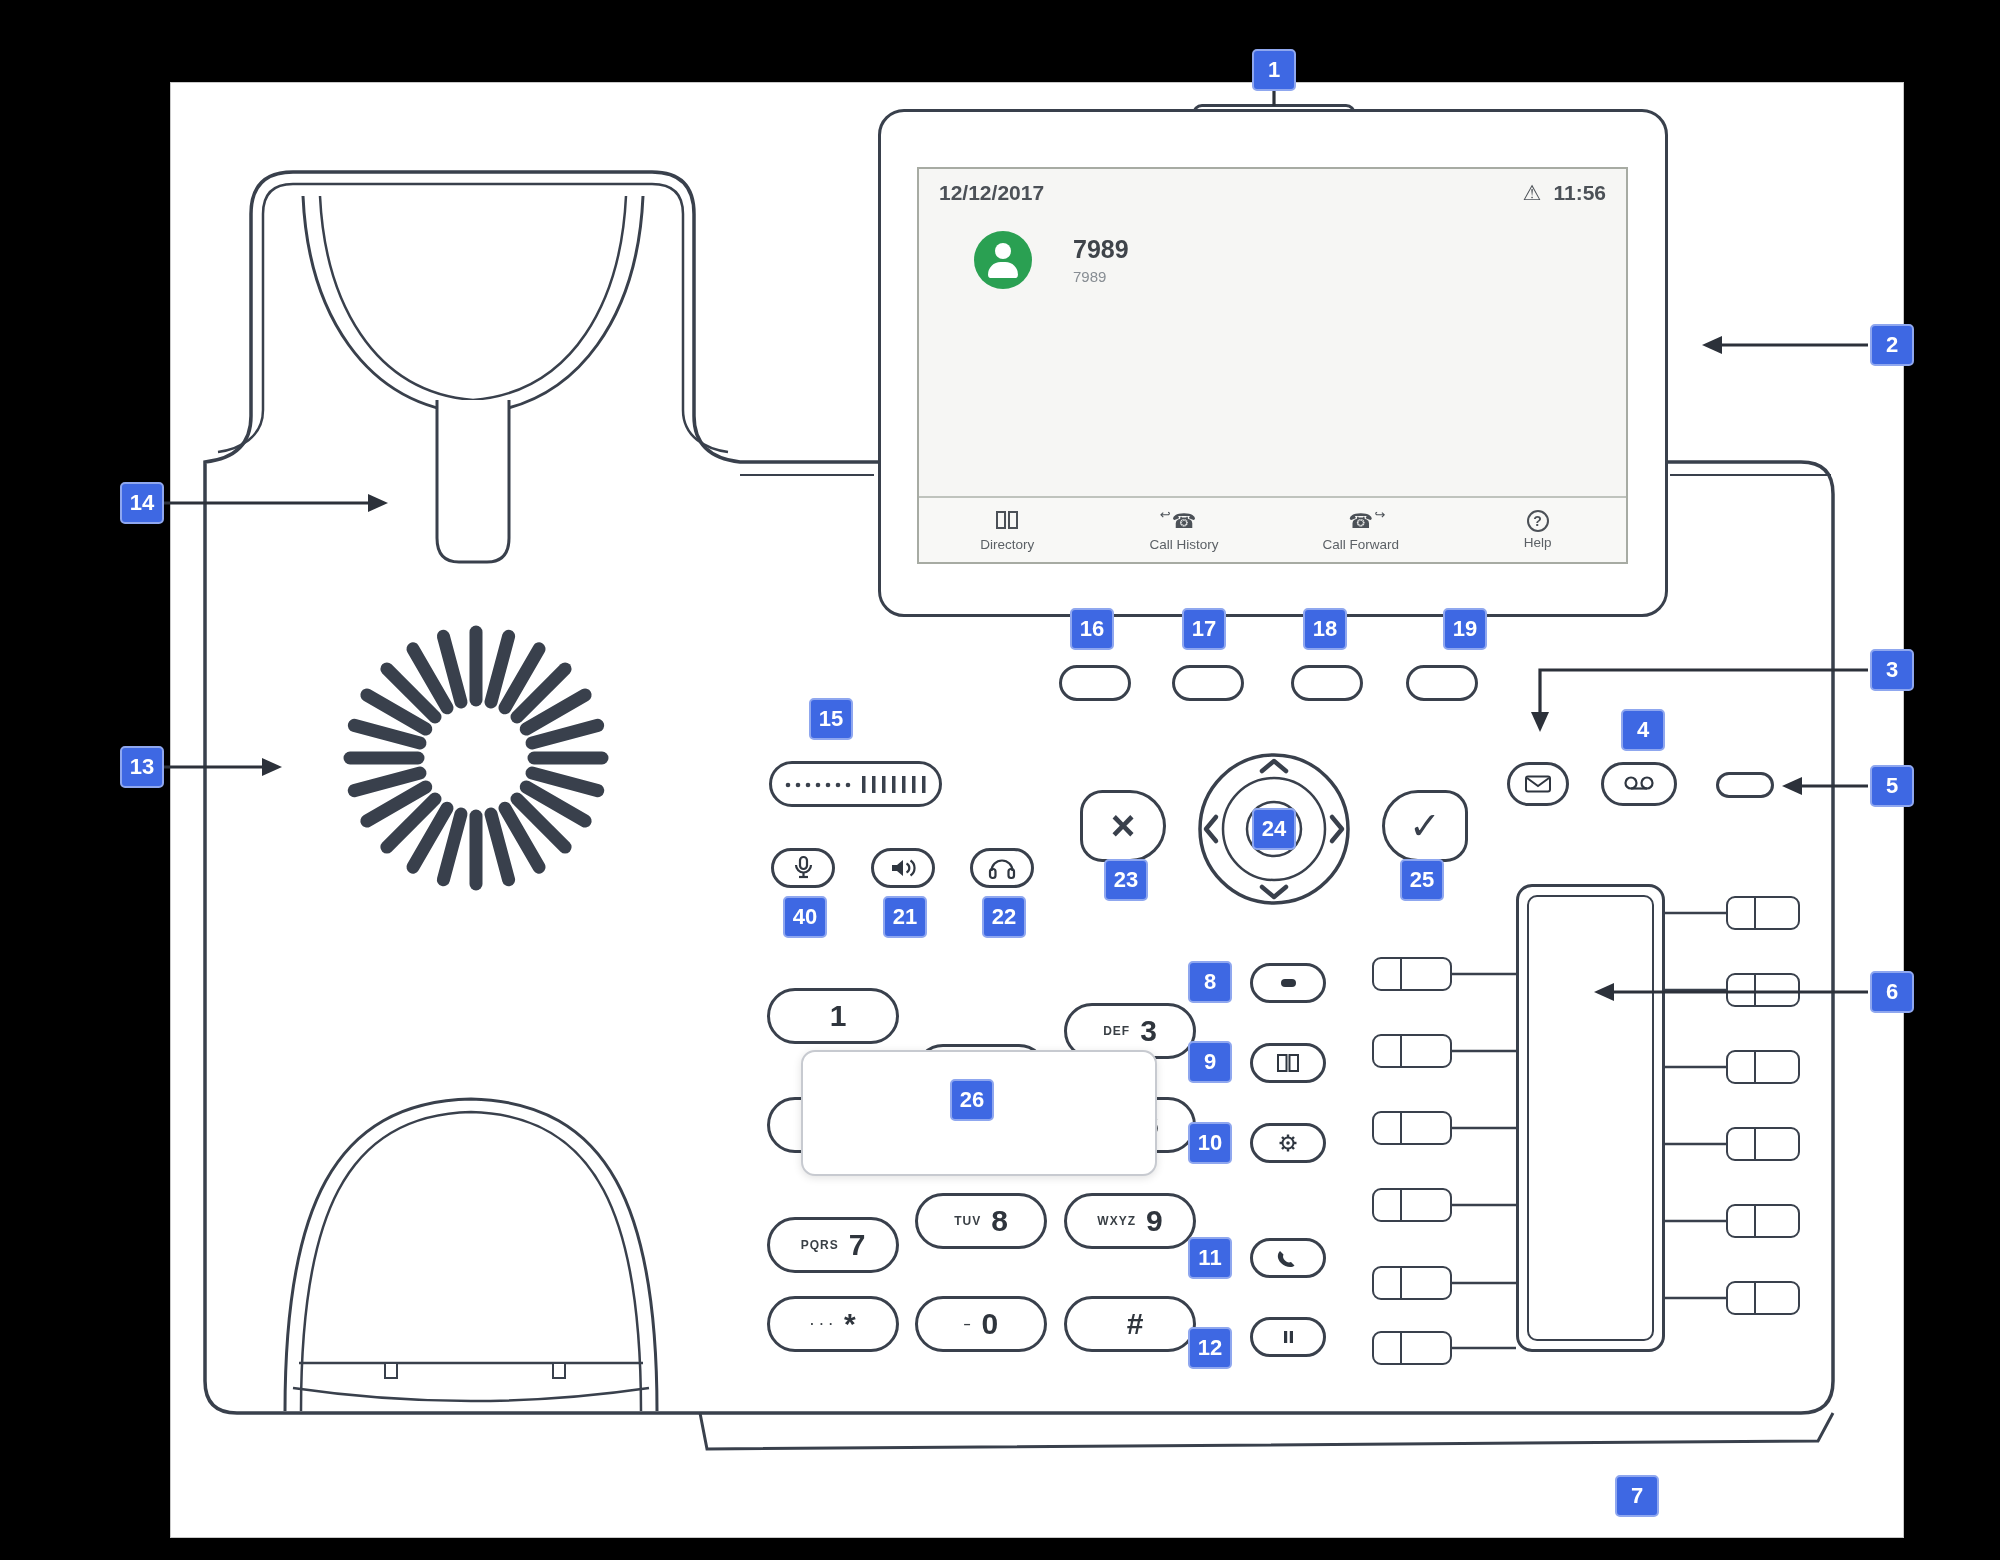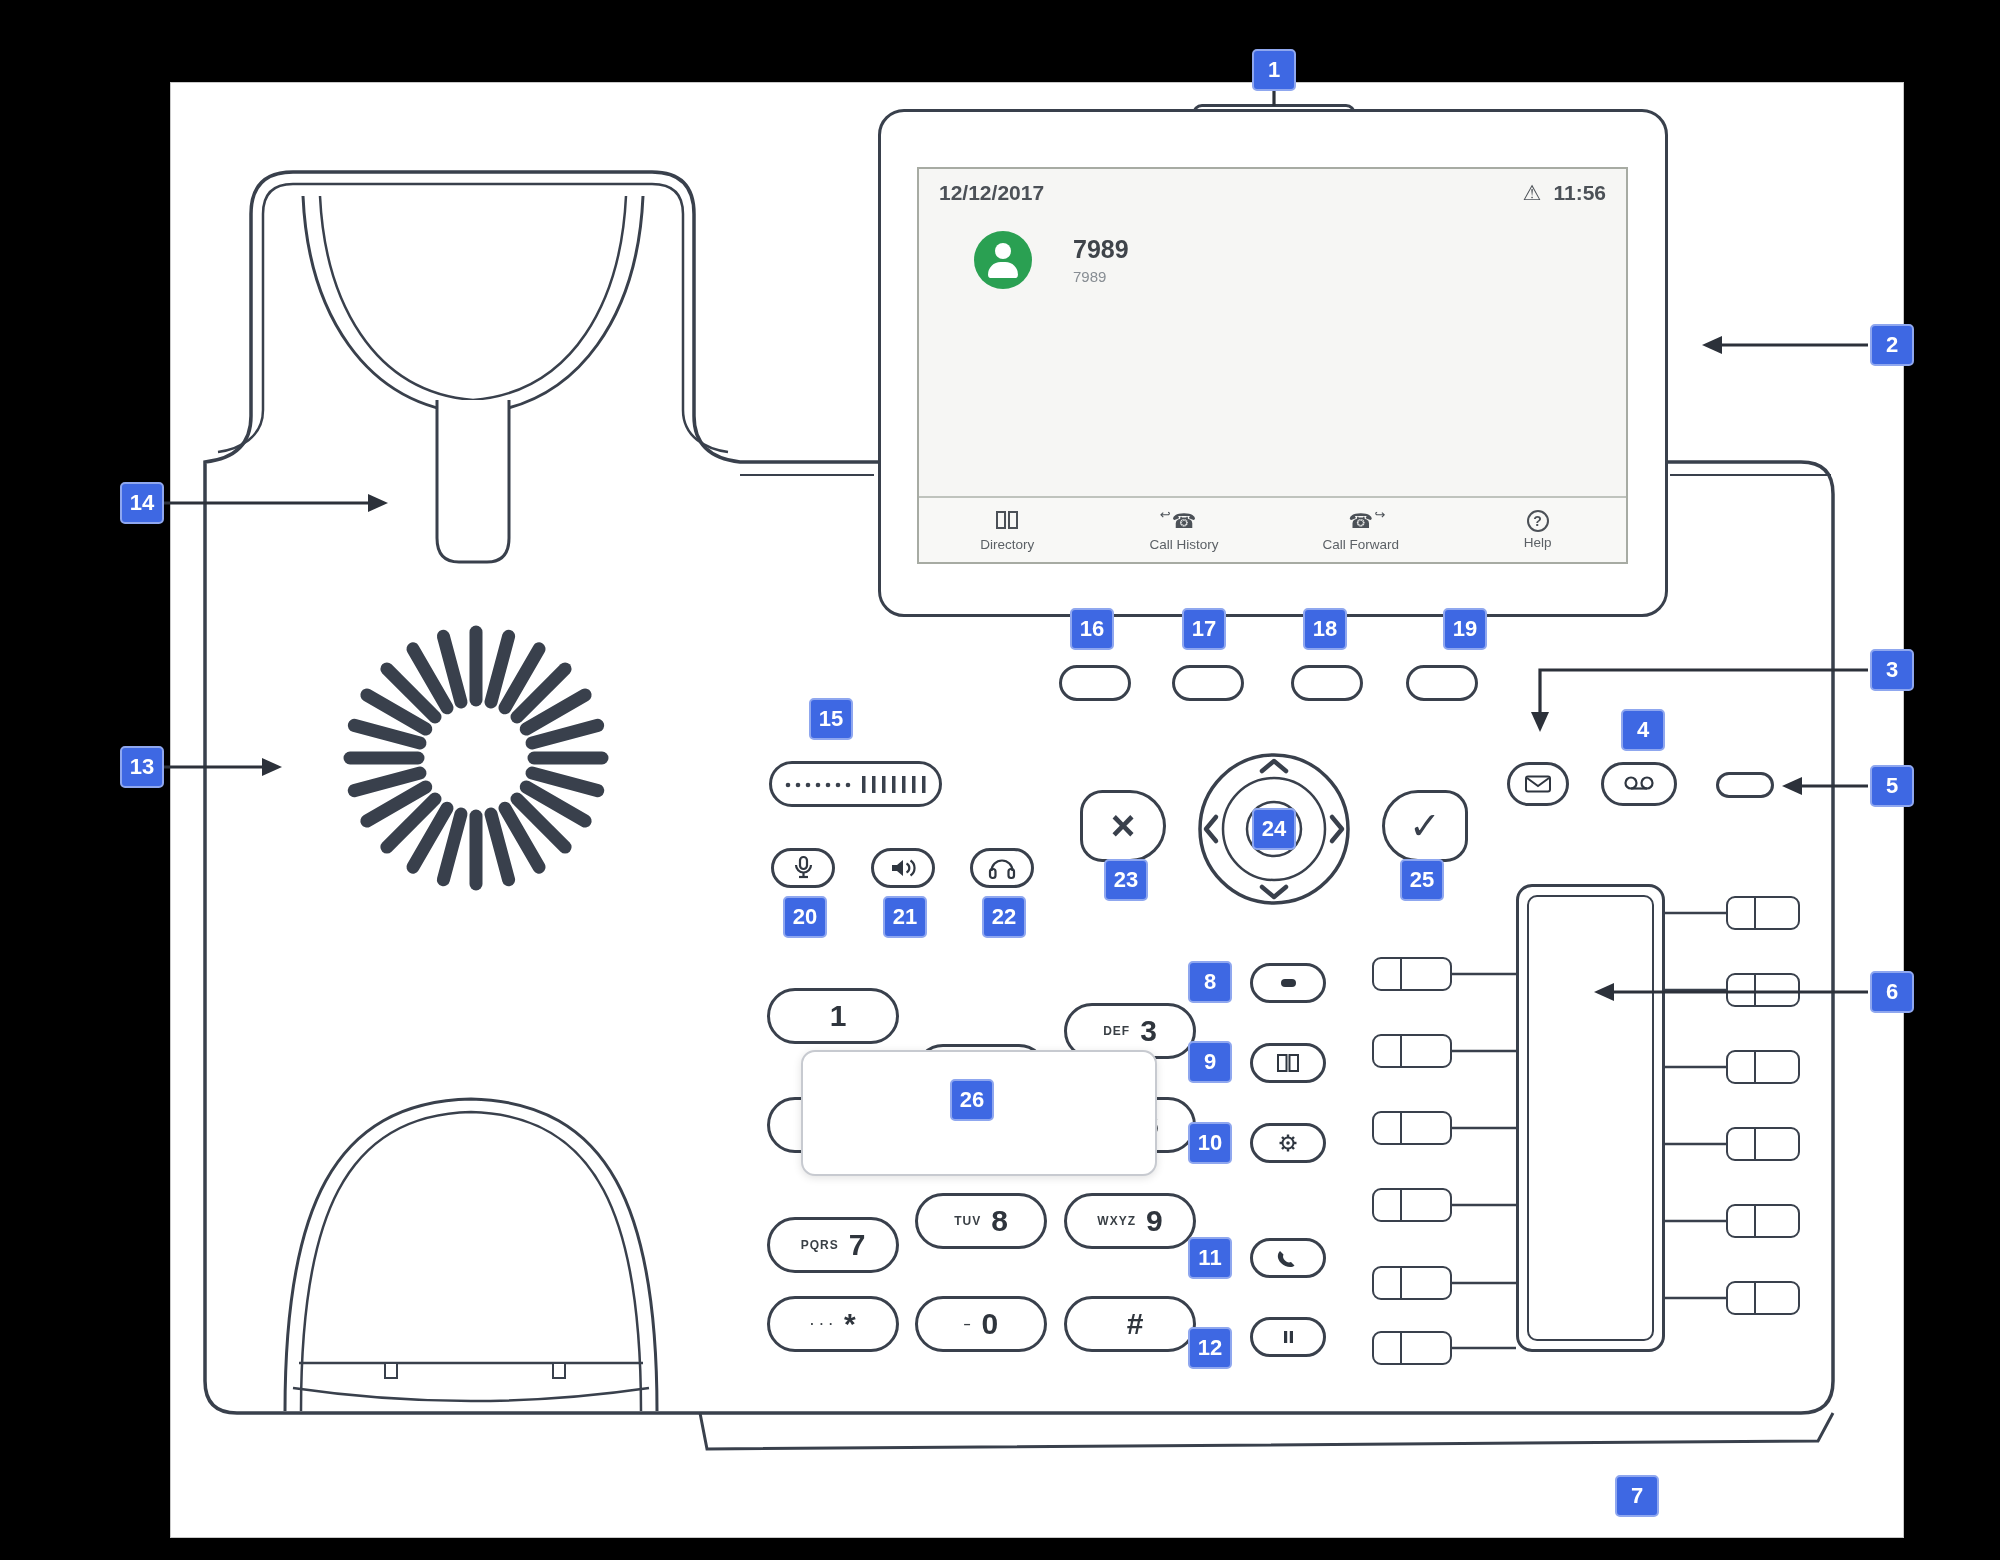--- a/index.html
+++ b/index.html
@@ -430,20 +430,20 @@
   <div class="tag" style="left:1188px; top:1122px;">10</div>
   <div class="tag" style="left:1188px; top:1237px;">11</div>
   <div class="tag" style="left:1188px; top:1315px;margin-top:12px;">12</div>
   <div class="tag" style="left:120px;  top:746px;">13</div>
   <div class="tag" style="left:120px;  top:482px;">14</div>
   <div class="tag" style="left:809px;  top:698px;">15</div>
   <div class="tag" style="left:1070px; top:608px;">16</div>
   <div class="tag" style="left:1182px; top:608px;">17</div>
   <div class="tag" style="left:1303px; top:608px;">18</div>
   <div class="tag" style="left:1419px; top:608px;margin-left:24px;">19</div>
-  <div class="tag" style="left:783px;  top:896px;">20</div>
+  <div class="tag" style="left:783px;  top:896px;">40</div>
   <div class="tag" style="left:883px;  top:896px;">21</div>
   <div class="tag" style="left:982px;  top:896px;">22</div>
   <div class="tag" style="left:1104px; top:859px;">23</div>
   <div class="tag" style="left:1252px; top:808px;">24</div>
   <div class="tag" style="left:1400px; top:859px;">25</div>
   <div class="tag" style="left:950px;  top:1079px;">26</div>
 </div>
 
 </body></html>

